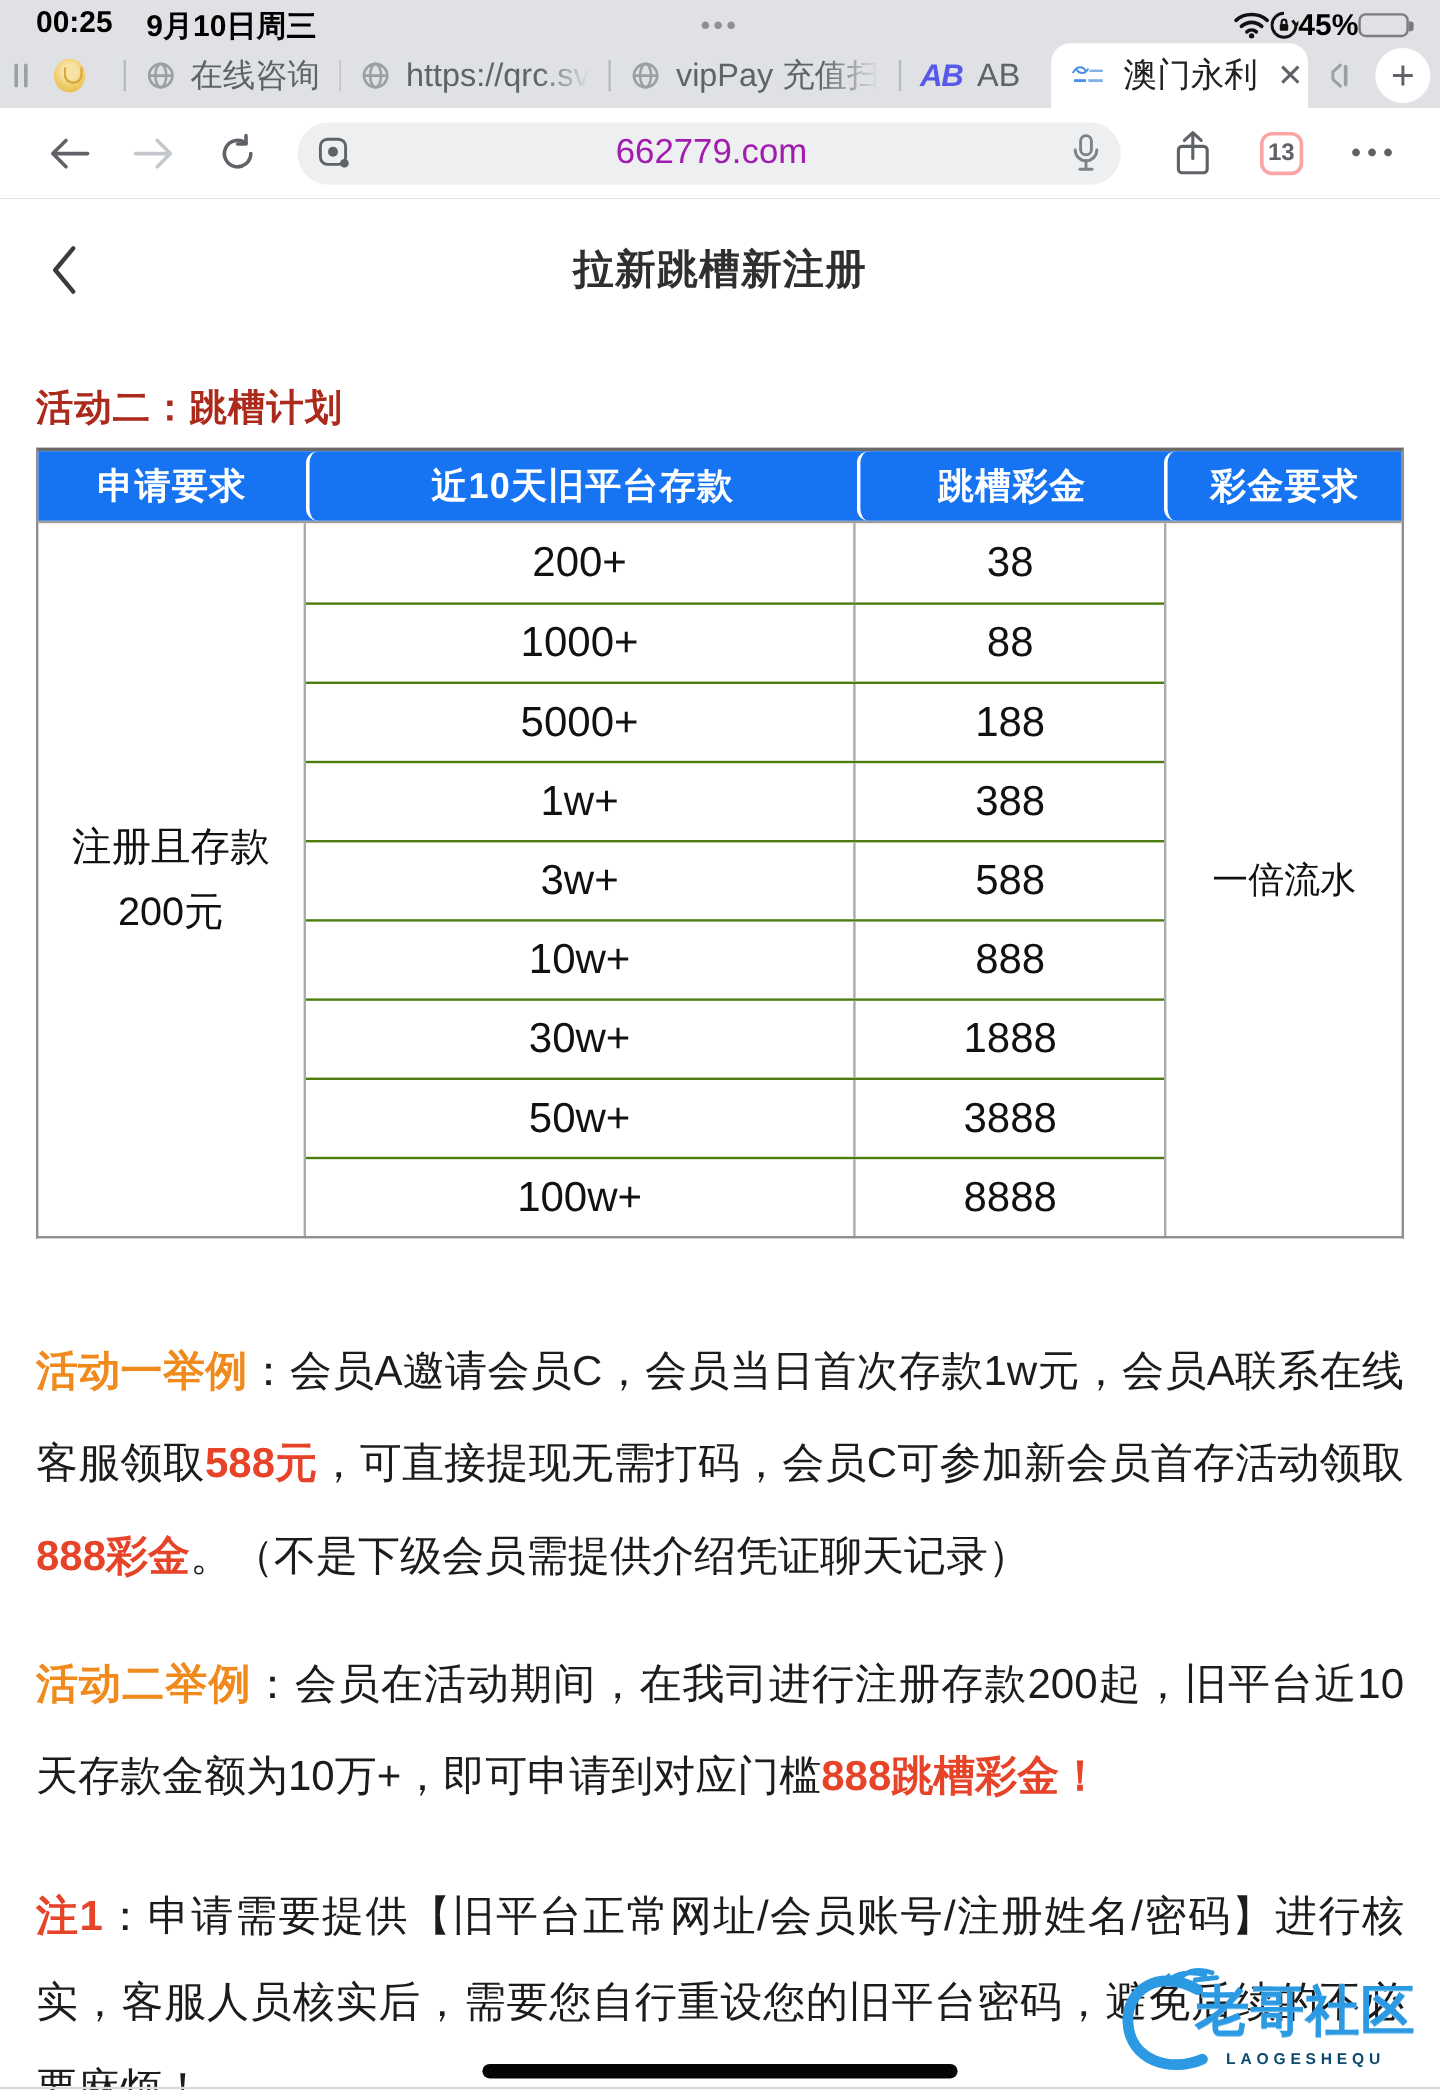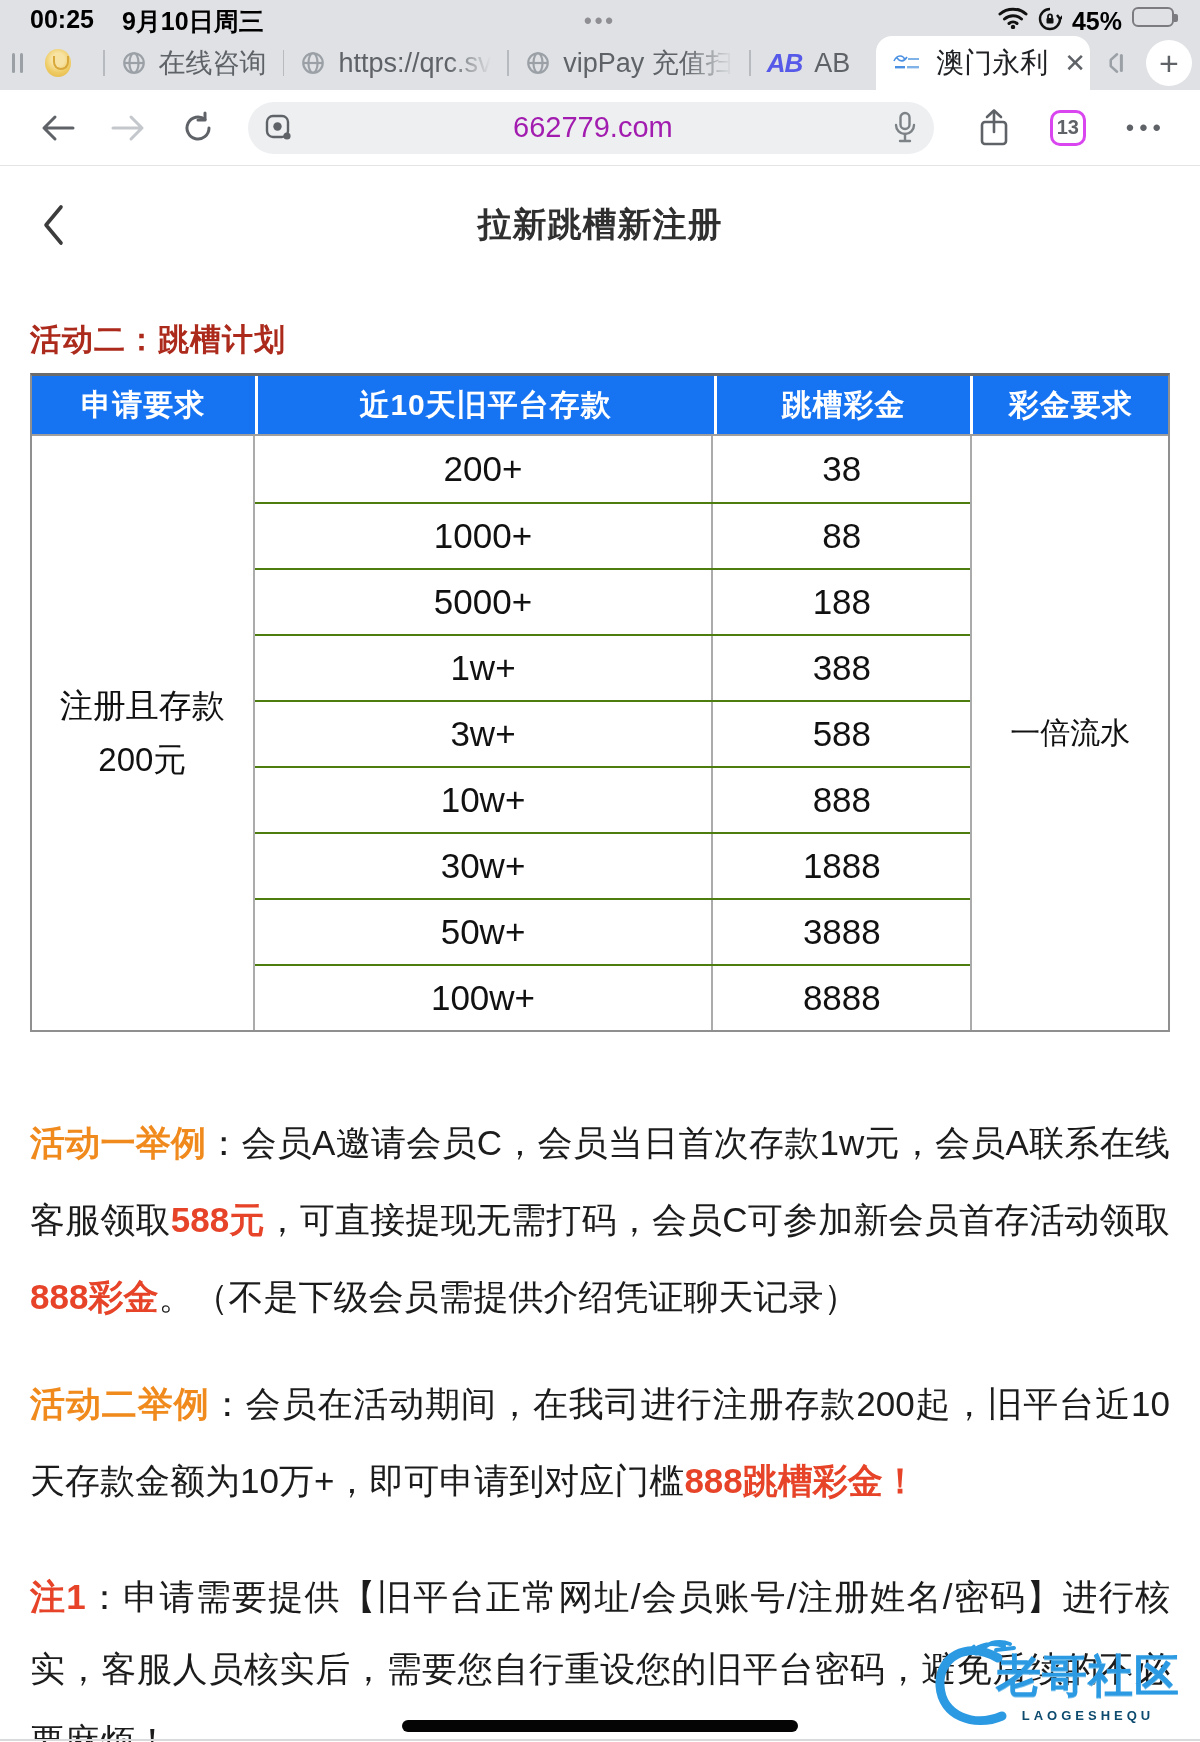--- a/index.html
+++ b/index.html
@@ -11,21 +11,21 @@
   }
   
   .chrome-top { background:#DFE1E4; }
   .status-bar {
     height:36px; display:flex; align-items:center; justify-content:space-between;
     padding:6px 26px 0 30px; font-size:25px; font-weight:600; color:#000;
   }
   .sb-left { display:flex; gap:28px; }
   .sb-dots { position:absolute; left:0; right:0; text-align:center; top:8px;
     color:#8E8E93; font-size:22px; letter-spacing:3px; pointer-events:none; }
-  .sb-right { display:flex; gap:10px; position:relative; }
+  .sb-right { display:flex; align-items:center; position:relative; }
   .battery { width:42px; height:20px; border:2px solid #7c7c80; border-radius:6px;
     position:relative; padding:2px; }
   .battery .fill { width:45%; height:100%; background:#1c1c1e; border-radius:2px; }
   .battery .nub { position:absolute; right:-6px; top:5px; width:4px; height:8px;
     background:#7c7c80; border-radius:0 2px 2px 0; }
   
   .tab-strip { height:54px; display:flex; align-items:center; padding:0 8px 0 10px; }
   .strip-handle { display:flex; gap:5px; margin:0 14px 0 2px; }
   .strip-handle i { width:3px; height:20px; background:#9aa0a6; border-radius:2px; }
   .pinned-fav { width:28px; height:28px; border-radius:50%;
@@ -50,37 +50,37 @@
     display:flex; align-items:center; justify-content:center;
     font-size:34px; color:#5f6368; font-weight:400; }
   
   .toolbar { height:76px; background:#fff; display:flex; align-items:center;
     padding:0 34px; border-bottom:1px solid #E2E4E6; }
   .nav-btn { width:48px; display:flex; justify-content:center; }
   .url-pill { flex:1; height:52px; background:#EDEFF1; border-radius:26px;
     margin:0 44px 0 26px; display:flex; align-items:center; padding:0 16px; }
   .url-text { flex:1; text-align:center; font-size:29px; color:#a21caf; }
   .tb-right { display:flex; align-items:center; gap:40px; }
-  .tab-count { width:36px; height:36px; border:3px solid #d946ef; border-radius:10px;
+  .tab-count { width:36px; height:36px; border:3px solid #fca5a5; border-radius:10px;
     display:flex; align-items:center; justify-content:center;
     font-size:20px; font-weight:700; color:#5f6368; }
   .menu-dots { font-size:24px; color:#5f6368; letter-spacing:5px; }
   
   .page-header { position:relative; height:117px; background:#fff;
     display:flex; align-items:center; justify-content:center; }
   .back-chevron { position:absolute; left:40px; top:50%; transform:translateY(-50%); }
   .page-title { font-size:34px; font-weight:600; color:#2f2f2f; letter-spacing:1px; }
   .content { padding:0 30px; }
   .promo-heading { margin:36px 0 12px; font-size:31px; font-weight:700; color:#AC2A1B;
     letter-spacing:1px; }
   
   .promo-table { border:2px solid #8f8f8f; border-top:3px solid #6b6b6b; background:#fff; }
   .thead { display:flex; background:#1674F3; }
   .th { height:58px; display:flex; align-items:center; justify-content:center;
-    color:#fff; font-weight:700; font-size:30px; letter-spacing:1px; }
+    color:#fff; font-weight:700; font-size:30px; letter-spacing:1px;border-radius:10px; }
   .th + .th { border-left:3px solid #fff; }
   .th.c1{ width:19.6%; } .th.c2{ width:40.4%; } .th.c3{ width:22.6%; } .th.c4{ width:17.4%; }
   .tbody { display:flex; border-top:2px solid #9e9e9e; }
   .col-req { width:19.6%; border-right:2px solid #ababab; display:flex; flex-direction:column;
     align-items:center; justify-content:center; font-size:33px; line-height:1.65; color:#111; }
   .col-mid { width:63%; }
   .trow { display:flex; height:66px; }
   .trow + .trow { border-top:2px solid #4d7c0f; }
   .cell { display:flex; align-items:center; justify-content:center; font-size:35px; color:#111; }
   .cell.dep { width:64.1%; border-right:2px solid #ababab; }

